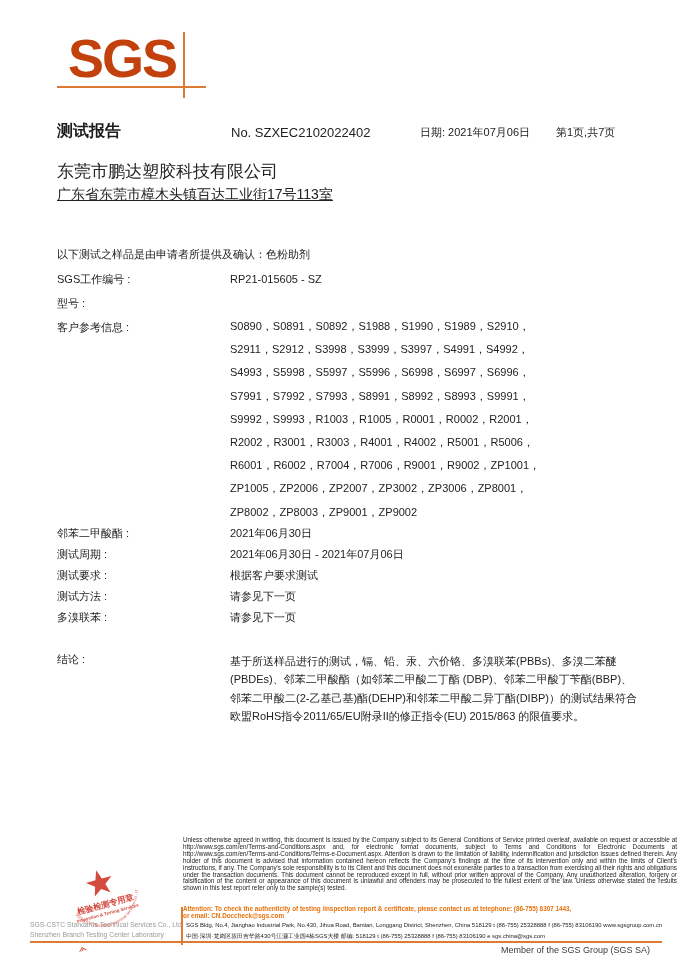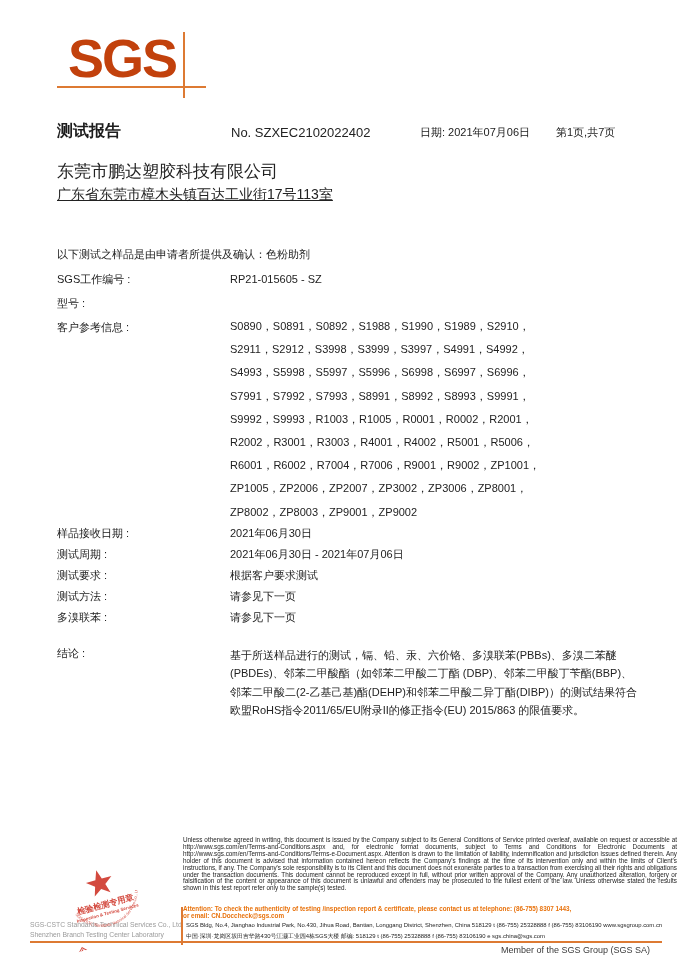--- a/index.html
+++ b/index.html
@@ -31,21 +31,21 @@
 
   
   .fields { left:57px; top:272px; width:586px; font-size:11px; }
   .frow { display:flex; align-items:flex-start; }
   .frow .lbl { flex:0 0 173px; line-height:14px; }
   .frow .val { flex:1; line-height:14px; }
   .mb { margin-bottom:10px; }
   .mb2 { margin-bottom:7px; }
   .refs .val { white-space:pre-line; line-height:23.2px; margin-top:-5px; }
   .refs { margin-bottom:2px; }
-  .conclusion-row { margin-top:22px; }
+  .conclusion-row { margin-top:28px; }
   .conclusion-row .val { line-height:18.5px; max-width:413px; }
 
   
   .lab-name { left:30px; top:920px; width:160px; font-size:6.8px; line-height:10px;
               color:#9a9a9a; }
   .stamp-wrap { left:50px; top:840px; width:104px; height:104px;
                 transform:rotate(-15deg); opacity:0.9; }
   .disclaimer { left:183px; top:837px; width:494px; font-size:6.35px; line-height:6.9px;
                 text-align:justify; color:#1e1e1e; }
   .attention { left:183px; top:906px; width:494px; font-size:6.35px; line-height:6.6px;
@@ -90,21 +90,21 @@
 S2911，S2912，S3998，S3999，S3997，S4991，S4992，
 S4993，S5998，S5997，S5996，S6998，S6997，S6996，
 S7991，S7992，S7993，S8991，S8992，S8993，S9991，
 S9992，S9993，R1003，R1005，R0001，R0002，R2001，
 R2002，R3001，R3003，R4001，R4002，R5001，R5006，
 R6001，R6002，R7004，R7006，R9001，R9002，ZP1001，
 ZP1005，ZP2006，ZP2007，ZP3002，ZP3006，ZP8001，
 ZP8002，ZP8003，ZP9001，ZP9002</span>
     </div>
     <div class="frow mb2">
-      <span class="lbl">样品接收日期 :</span>
+      <span class="lbl">邻苯二甲酸酯 :</span>
       <span class="val">2021年06月30日</span>
     </div>
     <div class="frow mb2">
       <span class="lbl">测试周期 :</span>
       <span class="val">2021年06月30日 - 2021年07月06日</span>
     </div>
     <div class="frow mb2">
       <span class="lbl">测试要求 :</span>
       <span class="val">根据客户要求测试</span>
     </div>

